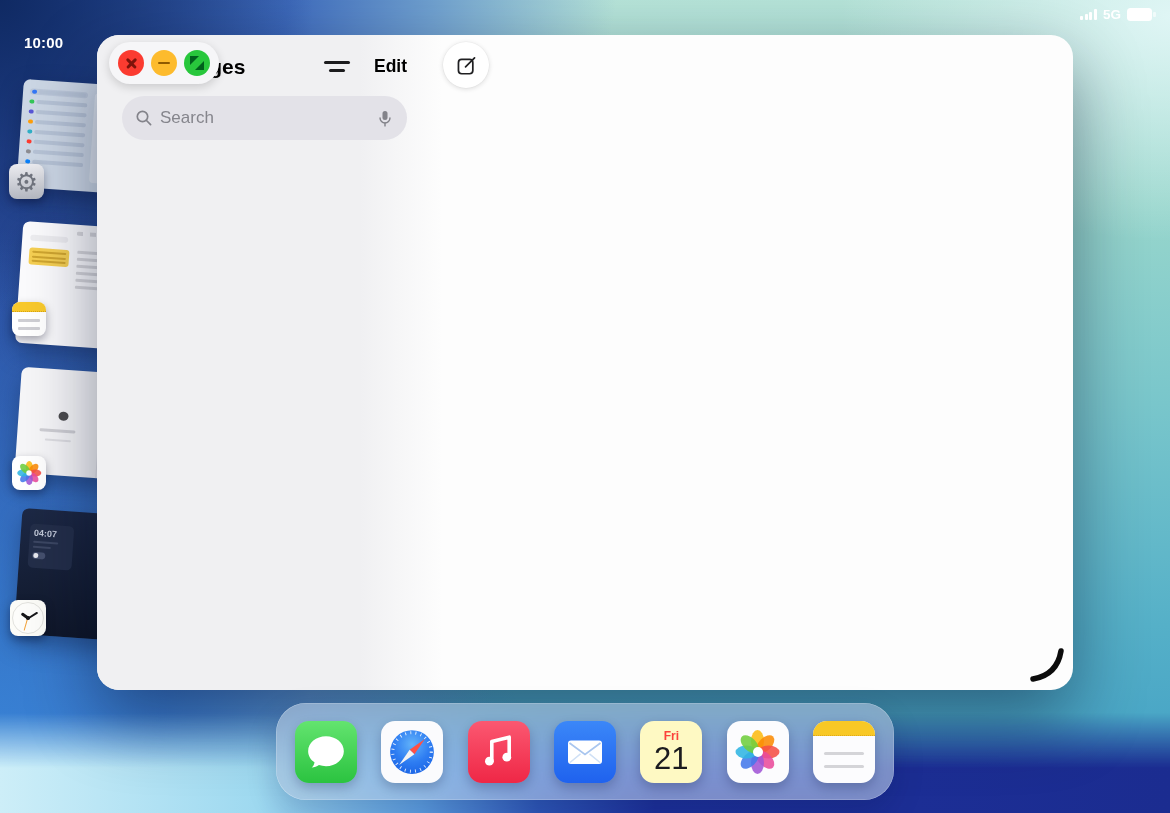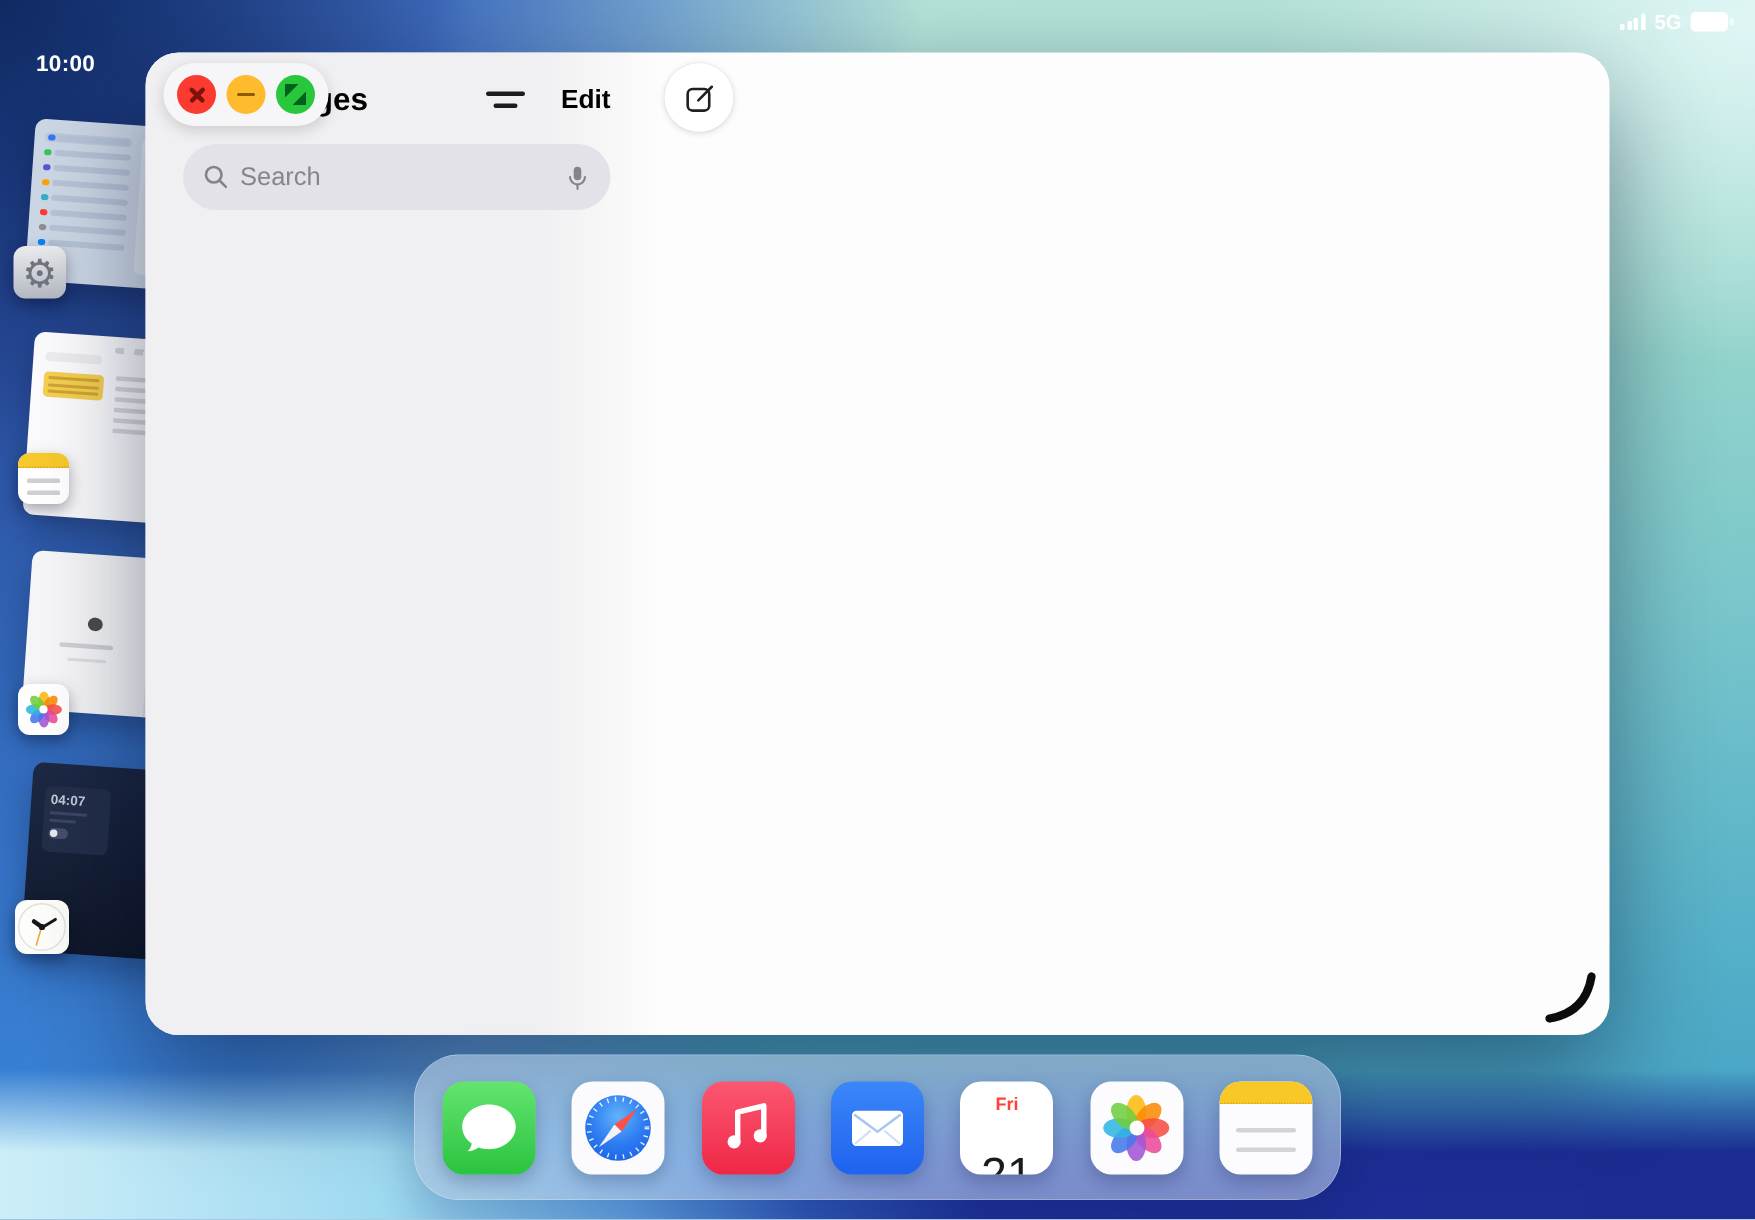--- a/index.html
+++ b/index.html
@@ -165,25 +165,25 @@
           backdrop-filter:blur(25px) saturate(1.5); -webkit-backdrop-filter:blur(25px) saturate(1.5);
           box-shadow:0 12px 30px rgba(8,18,60,.18), inset 0 0 0 .5px rgba(255,255,255,.35);
           display:flex; align-items:center; justify-content:space-between; padding:0 19px; }
   .dk { position:relative; width:62px; height:62px; border-radius:14px; overflow:hidden;
         box-shadow:0 5px 12px rgba(0,10,40,.22); cursor:pointer; flex:none; }
   .dk svg { position:absolute; left:50%; top:50%; transform:translate(-50%,-50%); }
   #dk-messages { background:linear-gradient(180deg,#63e46f 0%,#2bc340 100%); }
   #dk-safari { background:#fbfbfd; }
   #dk-music { background:linear-gradient(180deg,#fb5871 0%,#ef2746 100%); }
   #dk-mail { background:linear-gradient(180deg,#3b87f8 0%,#1f62ee 100%); }
-  #dk-calendar { background:#ffffff; }
+  #dk-calendar { background:#fef9c3; }
   #dk-photos { background:#fcfcfe; }
   #dk-notes { background:#fcfcfe; }
   .cal-wd { margin-top:8px; text-align:center; font-size:12px; font-weight:600; color:#fb423b; }
-  .cal-day { text-align:center; font-size:31px; font-weight:300; color:#1b1b1f; line-height:31px;margin-top:24px; }
+  .cal-day { text-align:center; font-size:31px; font-weight:300; color:#1b1b1f; line-height:31px; }
   .dk-notes-band { position:absolute; left:0; top:0; right:0; height:15px; background:#f8c826; border-bottom:1.5px dotted #dfa91c; }
   .dk-notes-line { position:absolute; left:11px; right:11px; height:3.5px; background:#d4d4d8; border-radius:2px; }
 </style>
 </head>
 <body>
 
 <div class="stage">
   <div class="wallpaper"></div>
   <div class="bottom-band"></div>
 

